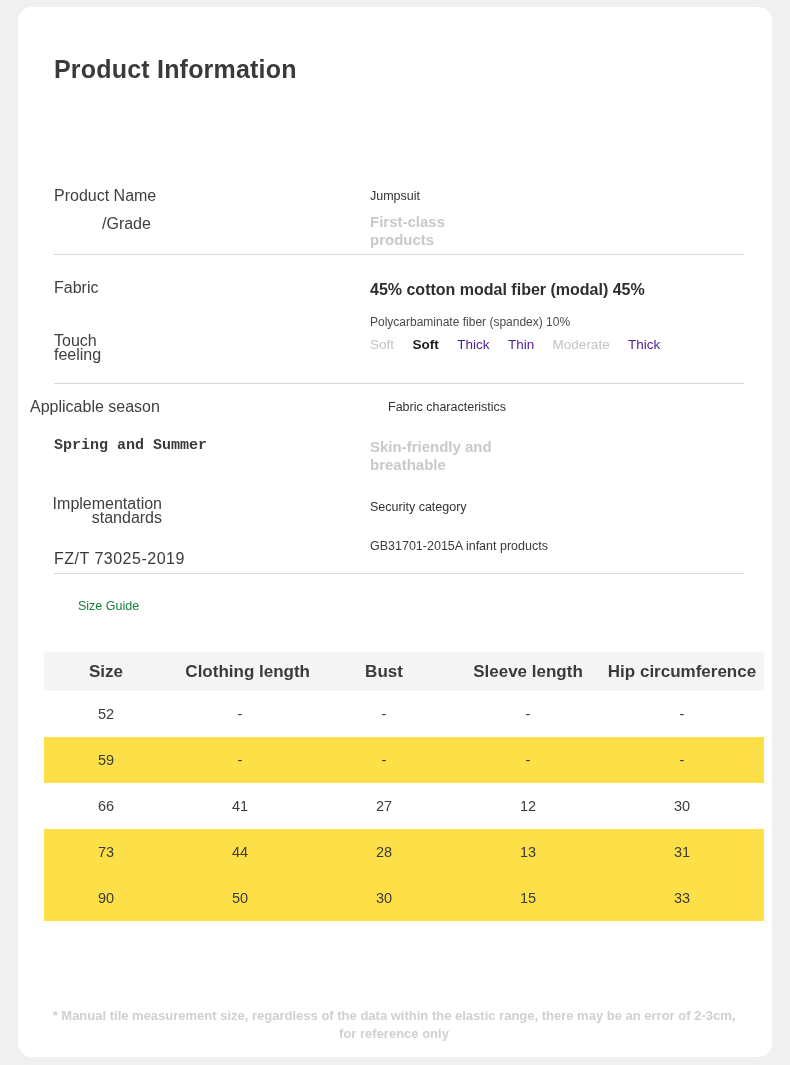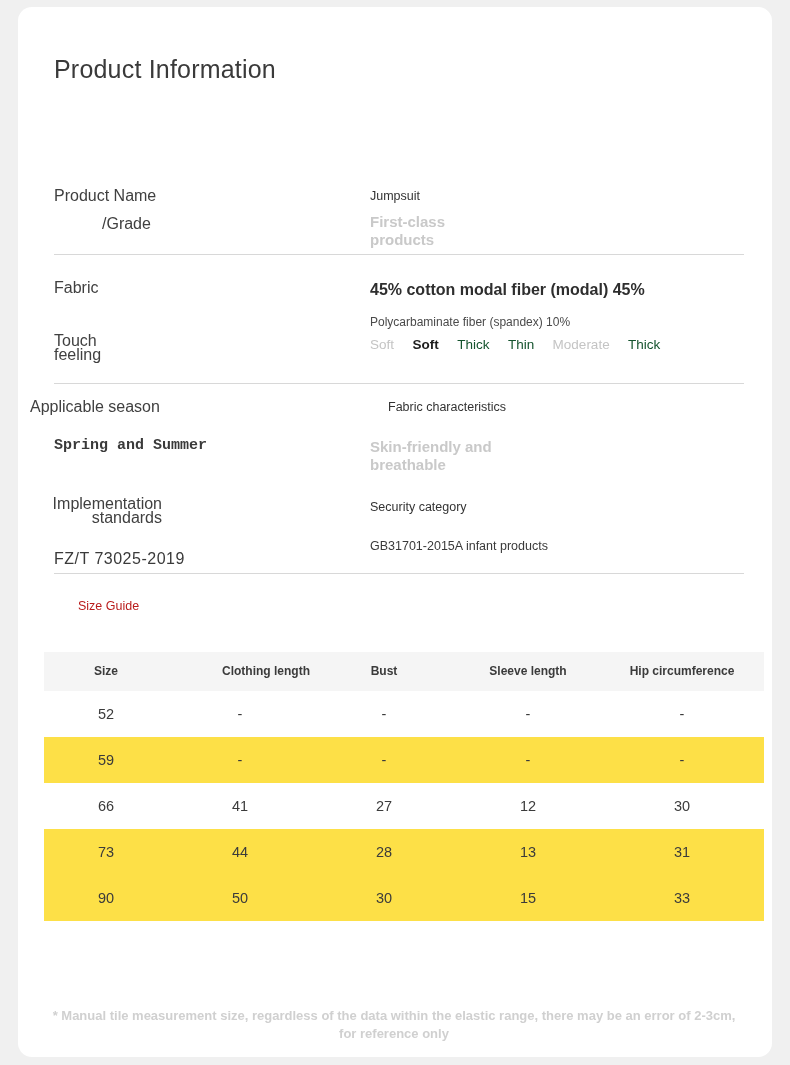--- a/index.html
+++ b/index.html
@@ -21,21 +21,21 @@
     height: 1050px;
     background: #ffffff;
     border-radius: 14px;
     box-sizing: border-box;
   }
   .title {
     position: absolute;
     left: 36px;
     top: 48px;
     font-size: 25px;
-    font-weight: normal;
+    font-weight: bold;
     color: #3a3a3a;
     letter-spacing: 0.2px;
     text-align: right;
   }
   .lbl {
     position: absolute;
     color: #404040;
     font-size: 16px;
     line-height: 14px;
   }
@@ -66,40 +66,40 @@
     width: 690px;
     height: 1px;
     background: #d8d8d8;
   }
   .touch-opts span {
     font-size: 13.5px;
     margin-right: 14px;
   }
   .opt-off { color: #c4c4c4; }
   .opt-on { color: #1d1d1d; font-weight: bold; }
-  .opt-dark { color: #14532d; }
+  .opt-dark { color: #4c1d95; }
 
   .sizeguide-label {
     position: absolute;
     left: 60px;
     top: 592px;
     font-size: 12.5px;
-    color: #b91c1c;
+    color: #15803d;
   }
   table.size {
     position: absolute;
     left: 26px;
     top: 645px;
     width: 700px;
     border-collapse: collapse;
     table-layout: fixed;
   }
   table.size th {
     background: #f5f5f5;
-    font-size: 12px;
+    font-size: 17px;
     color: #3b3b3b;
     font-weight: bold;
     padding: 12px 2px;
     line-height: 15px;
     text-align: center;
   }
   table.size td {
     font-size: 14.5px;
     color: #3b3b3b;
     padding: 15px 2px;

